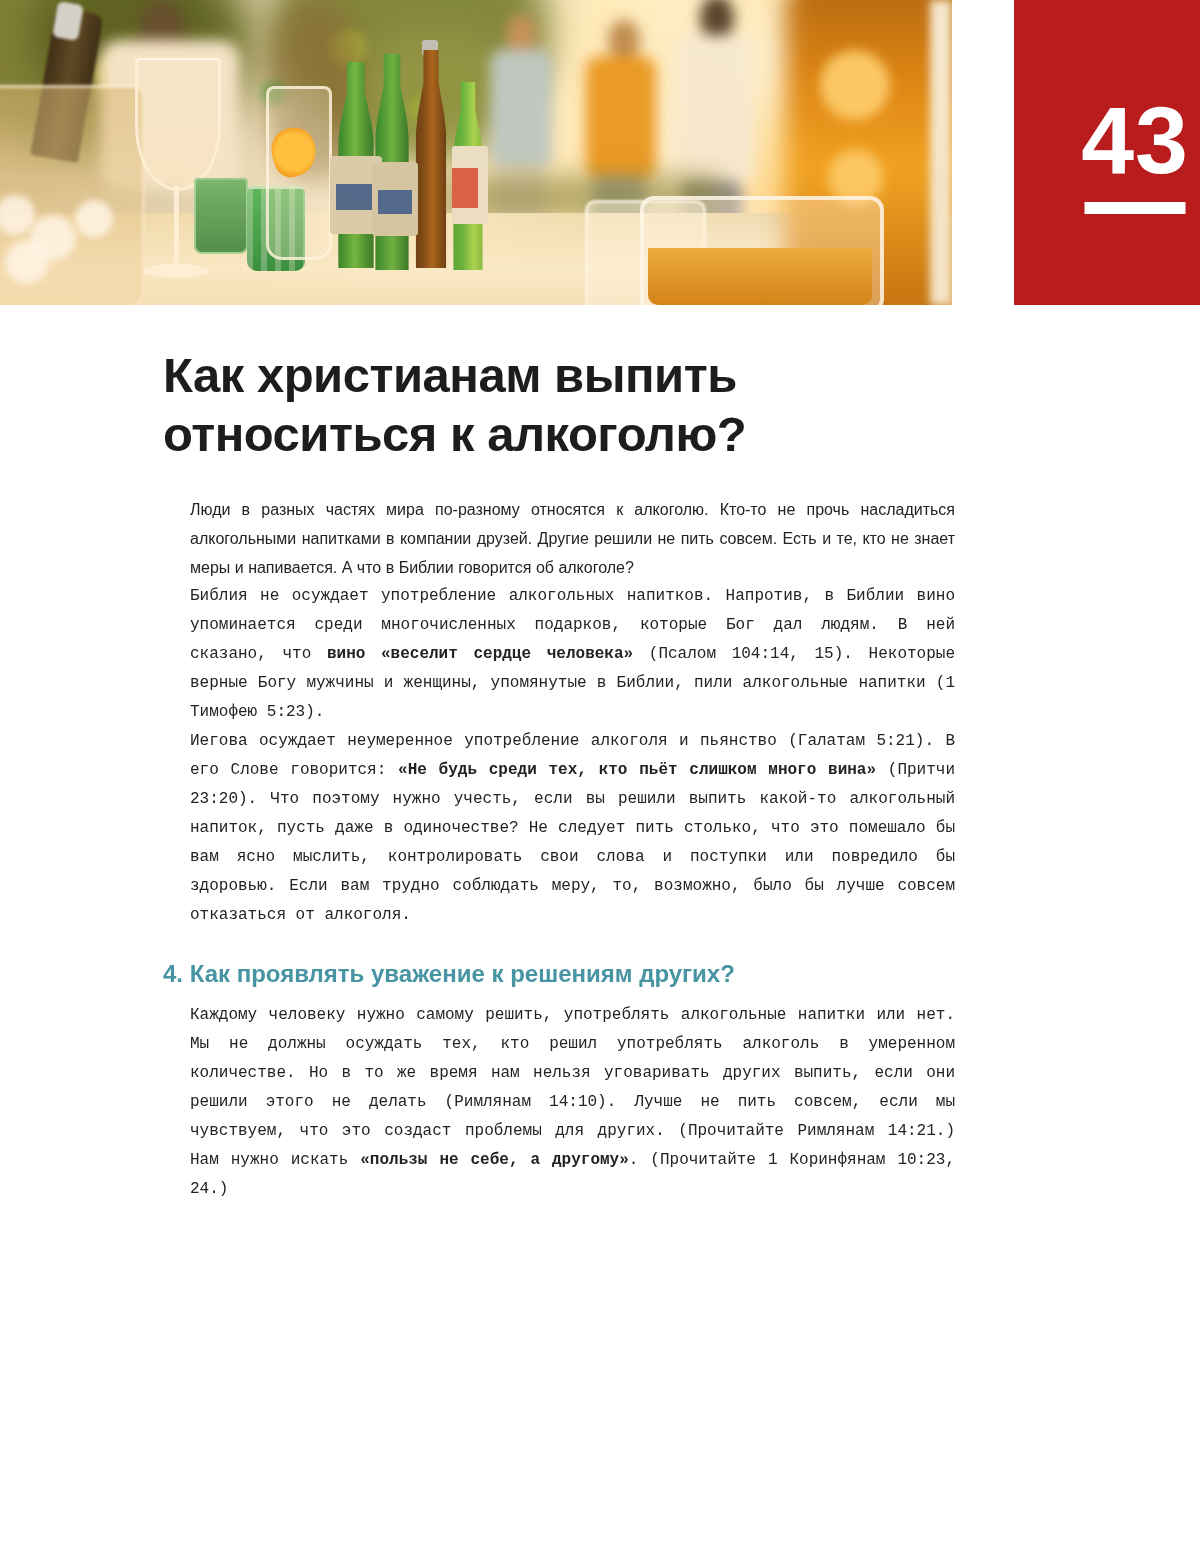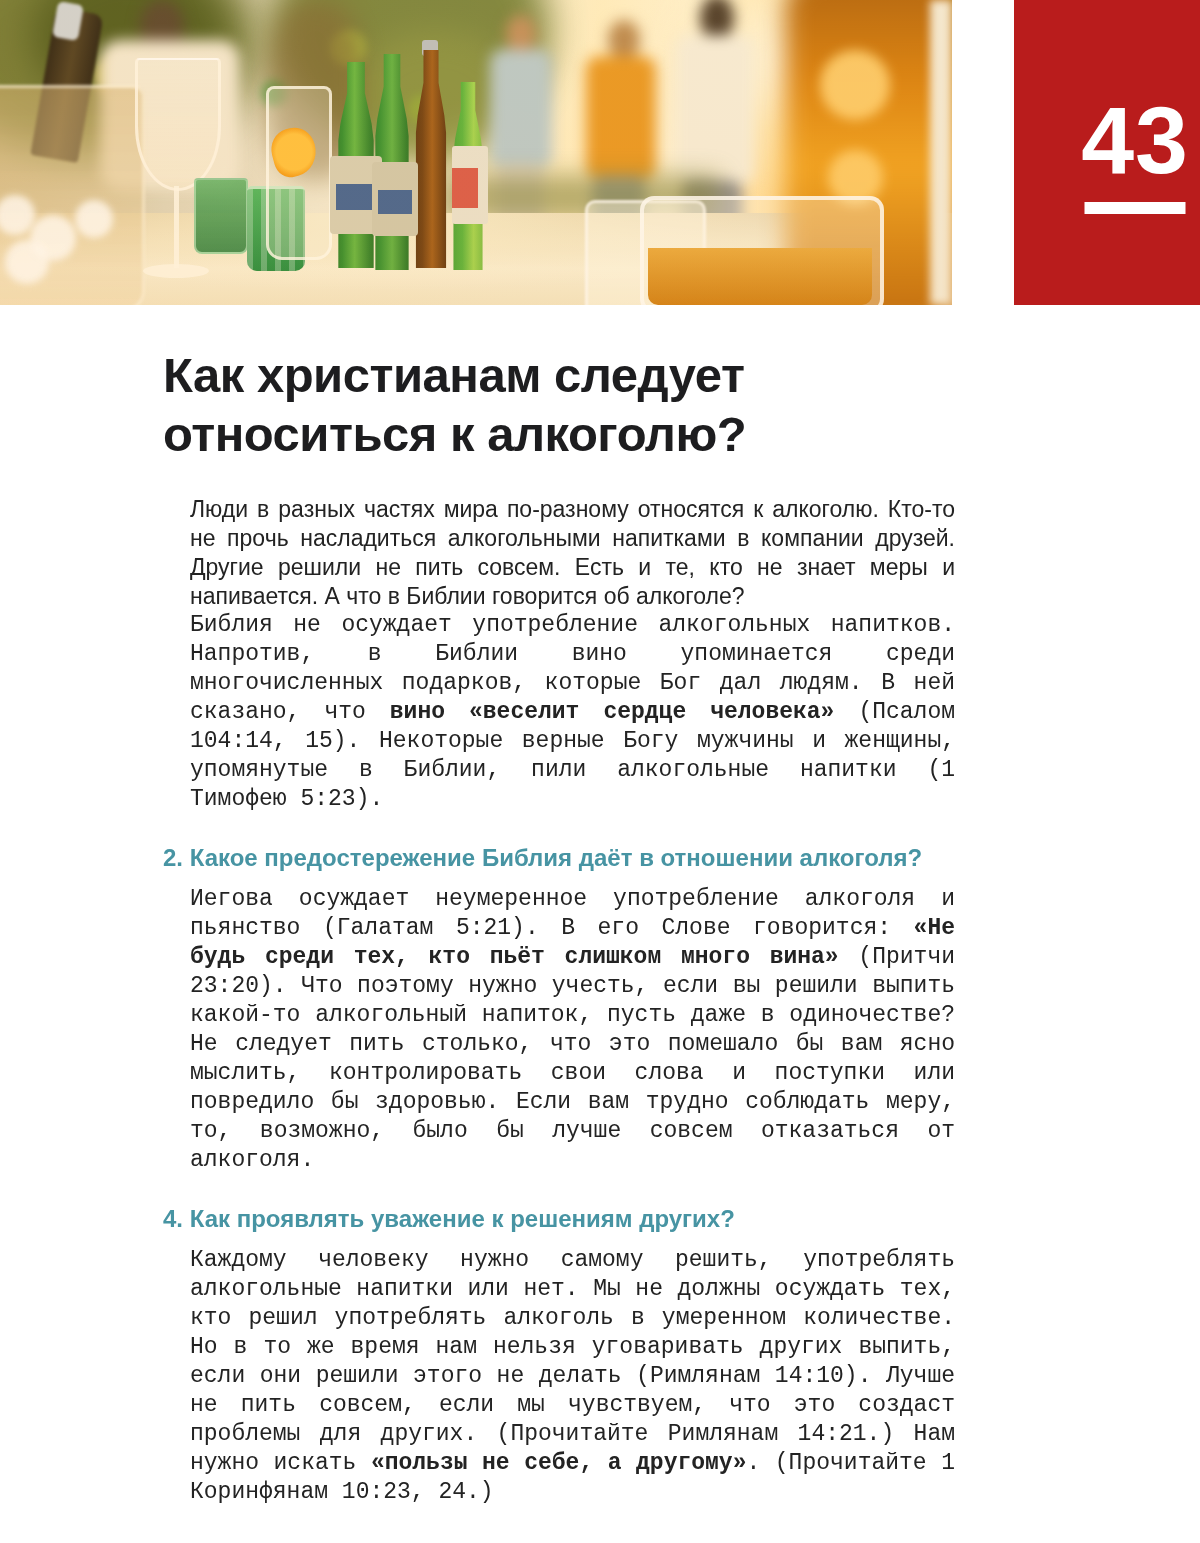--- a/index.html
+++ b/index.html
@@ -116,21 +116,21 @@
   .numblock{position:absolute;left:1014px;top:0;width:242px;height:305px;background:#b91c1c;}
   .num{position:absolute;top:96px;left:0;width:100%;text-align:center;
     color:#ffffff;font-size:95px;line-height:88px;font-weight:700;letter-spacing:1px;}
   .numline{position:absolute;top:202px;left:50%;transform:translateX(-50%);
     width:101px;height:12px;background:#ffffff;}
 
   
   .content{position:absolute;left:163px;top:346px;width:792px;color:#232323;}
   h1{margin:0;font-size:49px;line-height:59px;font-weight:700;color:#1d1d1f;letter-spacing:-0.5px;}
   .intro{margin:31px 0 0 27px;}
-  .intro,.para{font-size:23px;line-height:29px;text-align:justify;color:#232323;}
+  .intro,.para{font-size:16px;line-height:29px;text-align:justify;color:#232323;}
   h2{margin:29px 0 13px 0;font-size:24px;line-height:29px;font-weight:700;color:#4794a3;}
   section .para{margin:0 0 0 27px;font-family:Liberation Mono, monospace;}
   .b{font-weight:700;}
 </style>
 </head>
 <body>
 
 <div class="photo">
   <div class="abs sun"></div>
   <div class="abs f1"></div>
@@ -211,29 +211,28 @@
   <div class="abs mug"></div>
   <div class="abs beer"></div>
 </div>
 
 <div class="numblock">
   <div class="num">43</div>
   <div class="numline"></div>
 </div>
 
 <main class="content">
-  <h1>Как христианам следует относиться к алкоголю?</h1>
+  <h1>Как христианам выпить относиться к алкоголю?</h1>
   <p class="intro">Люди в разных частях мира по-разному относятся к алкоголю. Кто-то не прочь насладиться алкогольными напитками в компании друзей. Другие решили не пить совсем. Есть и те, кто не знает меры и напивается. А что в Библии говорится об алкоголе?</p>
 
   <section>
     <p class="para"><span>Библия не осуждает употребление алкогольных напитков. Напротив, в Библии вино упоминается среди многочисленных подарков, которые Бог дал людям. В ней сказано, что </span><span class="b">вино «веселит сердце человека»</span><span> (Псалом 104:14, 15). Некоторые верные Богу мужчины и женщины, упомянутые в Библии, пили алкогольные напитки (1 Тимофею 5:23).</span></p>
   </section>
 
   <section>
-    <h2>2. Какое предостережение Библия даёт в отношении алкоголя?</h2>
     <p class="para"><span>Иегова осуждает неумеренное употребление алкоголя и пьянство (Галатам 5:21). В его Слове говорится: </span><span class="b">«Не будь среди тех, кто пьёт слишком много вина»</span><span> (Притчи 23:20). Что поэтому нужно учесть, если вы решили выпить какой-то алкогольный напиток, пусть даже в одиночестве? Не следует пить столько, что это помешало бы вам ясно мыслить, контролировать свои слова и поступки или повредило бы здоровью. Если вам трудно соблюдать меру, то, возможно, было бы лучше совсем отказаться от алкоголя.</span></p>
   </section>
 
   <section>
     <h2>4. Как проявлять уважение к решениям других?</h2>
     <p class="para"><span>Каждому человеку нужно самому решить, употреблять алкогольные напитки или нет. Мы не должны осуждать тех, кто решил употреблять алкоголь в умеренном количестве. Но в то же время нам нельзя уговаривать других выпить, если они решили этого не делать (Римлянам 14:10). Лучше не пить совсем, если мы чувствуем, что это создаст проблемы для других. (Прочитайте Римлянам 14:21.) Нам нужно искать </span><span class="b">«пользы не себе, а другому»</span><span>. (Прочитайте 1 Коринфянам 10:23, 24.)</span></p>
   </section>
 </main>
 
 </body></html>

